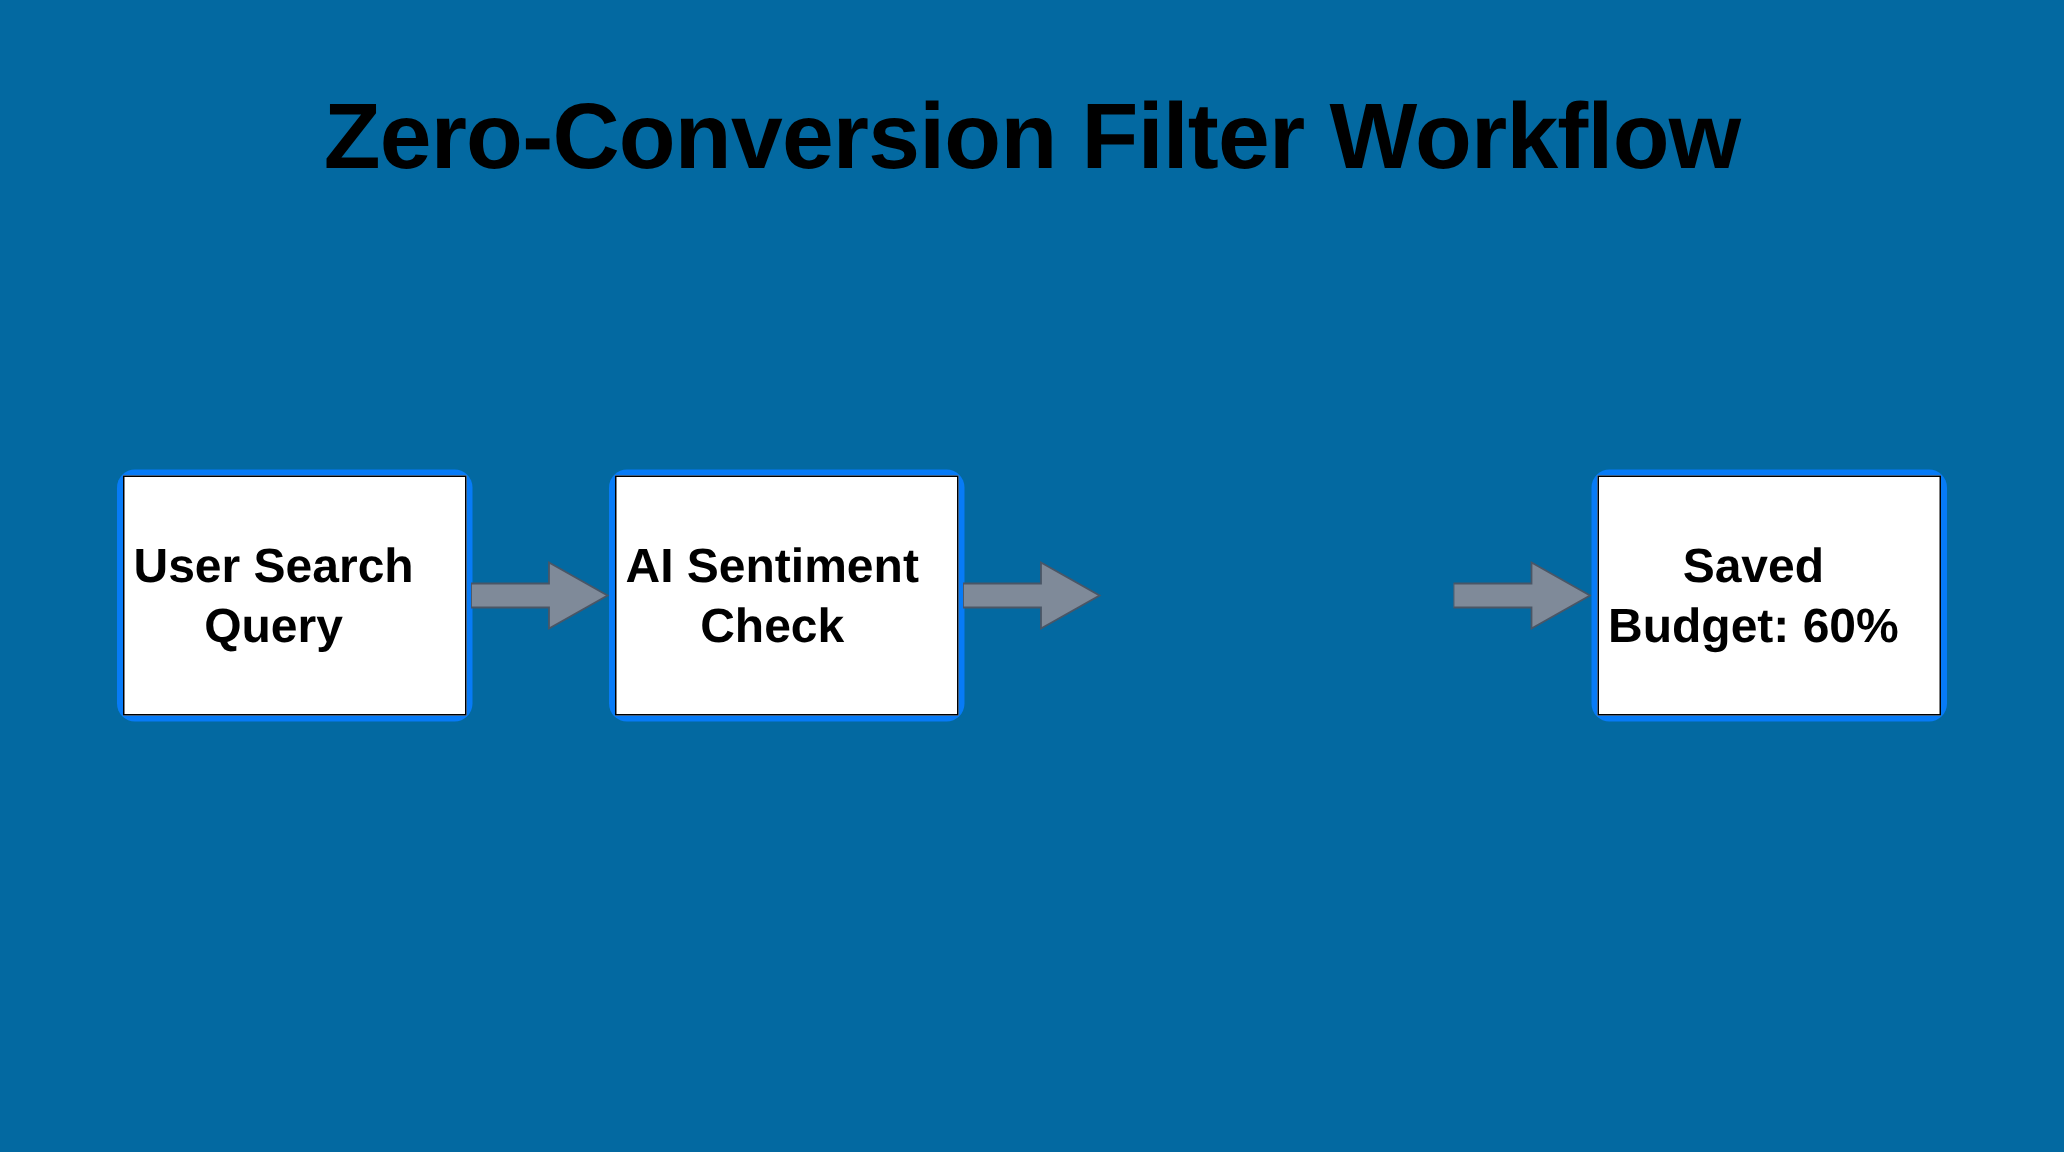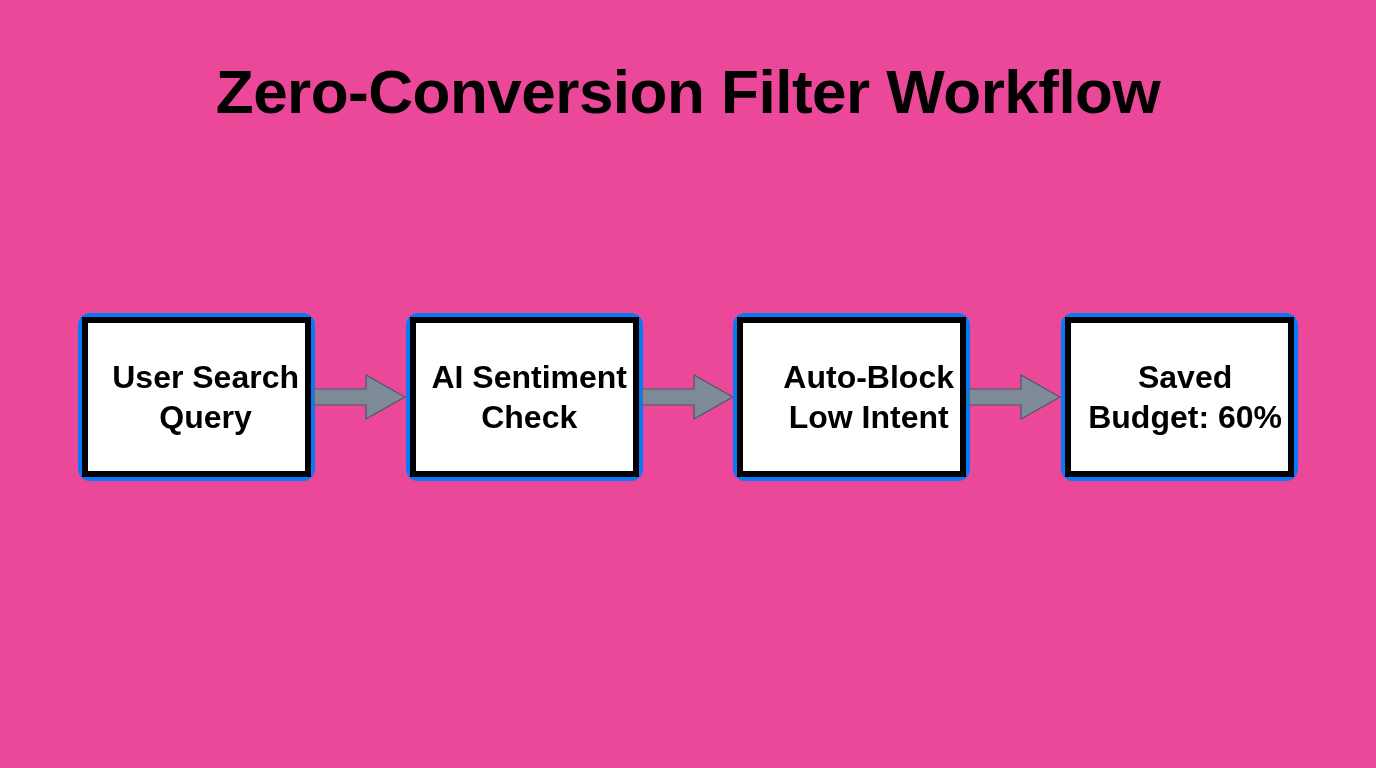--- a/index.html
+++ b/index.html
@@ -11,21 +11,21 @@
     height: 768px;
     background: #ffffff;
     font-family: "Liberation Sans", sans-serif;
     overflow: hidden;
   }
 
   #canvas {
     position: relative;
     width: 1376px;
     height: 768px;
-    background: #ec4899;
+    background: #0369a1;
   }
 
   
   #diagram-title {
     position: absolute;
     left: 0;
     top: 55px;
     width: 1376px;
     text-align: center;
     font-family: "Liberation Sans", sans-serif;
@@ -54,25 +54,25 @@
     background: #077bf7;
     border-radius: 12px;
     box-sizing: border-box;
     padding: 4px;
   }
 
   .node-inner {
     width: 100%;
     height: 100%;
     background: #ffffff;
-    border: 6px solid #000000;
+    border: 1px solid #000000;
     box-sizing: border-box;
     display: flex;
     align-items: center;
-    justify-content: flex-end;
+    justify-content: flex-start;
     padding: 0 6px;
   }
 
   .node-label {
     font-family: "Liberation Sans", sans-serif;
     font-size: 32px;
     font-weight: bold;
     color: #000000;
     line-height: 40px;
     text-align: center;
@@ -126,26 +126,20 @@
 Check</div>
       </div>
     </div>
 
     <div class="arrow" id="arrow-1">
       <svg width="92" height="50" viewBox="0 0 92 50" xmlns="http://www.w3.org/2000/svg">
         <polygon points="0,17 52,17 52,3 91,25 52,47 52,33 0,33" fill="#7f8a99" stroke="#4a5666" stroke-width="1.2"></polygon>
       </svg>
     </div>
 
-    <div class="node" id="node-2">
-      <div class="node-inner">
-        <div class="node-label">Auto-Block
-Low Intent</div>
-      </div>
-    </div>
 
     <div class="arrow" id="arrow-2">
       <svg width="92" height="50" viewBox="0 0 92 50" xmlns="http://www.w3.org/2000/svg">
         <polygon points="0,17 52,17 52,3 91,25 52,47 52,33 0,33" fill="#7f8a99" stroke="#4a5666" stroke-width="1.2"></polygon>
       </svg>
     </div>
 
     <div class="node" id="node-3">
       <div class="node-inner">
         <div class="node-label">Saved

